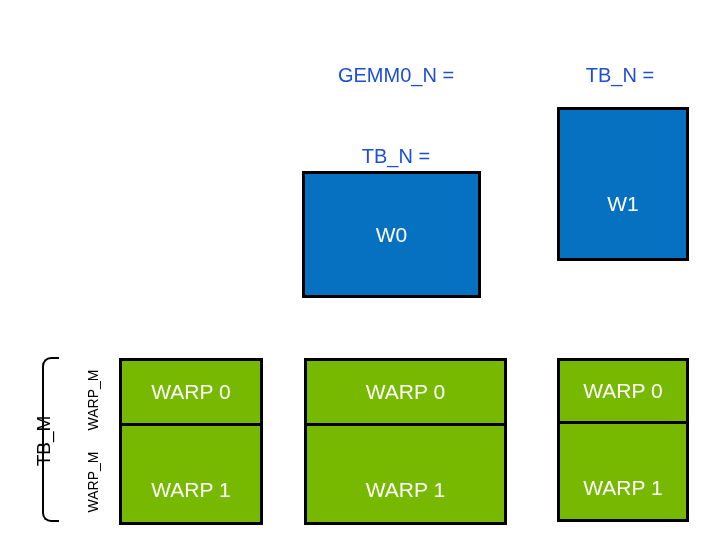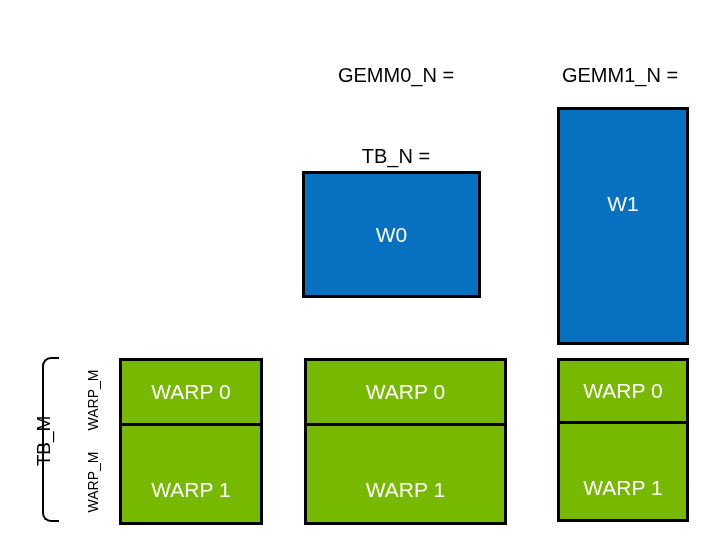--- a/index.html
+++ b/index.html
@@ -17,21 +17,21 @@
     position: relative;
     width: 720px;
     height: 540px;
     background: #ffffff;
   }
 
   
   .col-header {
     position: absolute;
     text-align: center;
-    color: #000000;
+    color: #1d4ed8;
     font-size: 20px;
     line-height: 27px;
     font-family: "Liberation Sans", sans-serif;
     white-space: pre;
     letter-spacing: 0px;
   }
   .col-header .hline { display: block; }
 
   
   .blue-box {
@@ -113,30 +113,29 @@
 
 <div id="canvas">
 
   <div class="col-header" style="left:300px; top:8px; width:192px;">
     <span class="hline">GEMM0_N =</span>
     <span class="hline">TB_N =</span>
     <span class="hline">WARP_N</span>
   </div>
 
   <div class="col-header" style="left:524px; top:8px; width:192px;">
-    <span class="hline">GEMM1_N =</span>
     <span class="hline">TB_N =</span>
     <span class="hline">WARP_N</span>
   </div>
 
   <div class="blue-box" style="left:302px; top:171px; width:179px; height:127px;">
     <span>W0</span>
   </div>
 
-  <div class="blue-box w1-align" style="left:557px; top:107px; width:132px; height:238px;">
+  <div class="blue-box w1-align" style="left:557px; top:107px; width:132px; height:154px;">
     <span>W1</span>
   </div>
 
   <div class="bracket" style="left:42px; top:357px; width:17px; height:165px;"></div>
   <div class="bracket-label" style="left:-31px; top:430px; width:150px;">TB_M</div>
 
   <div class="warpm-label" style="left:43px; top:392px; width:100px;">WARP_M</div>
   <div class="warpm-label" style="left:43px; top:474px; width:100px;">WARP_M</div>
 
   <div class="green-col" style="left:119px; top:358px; width:144px; height:167px;">

